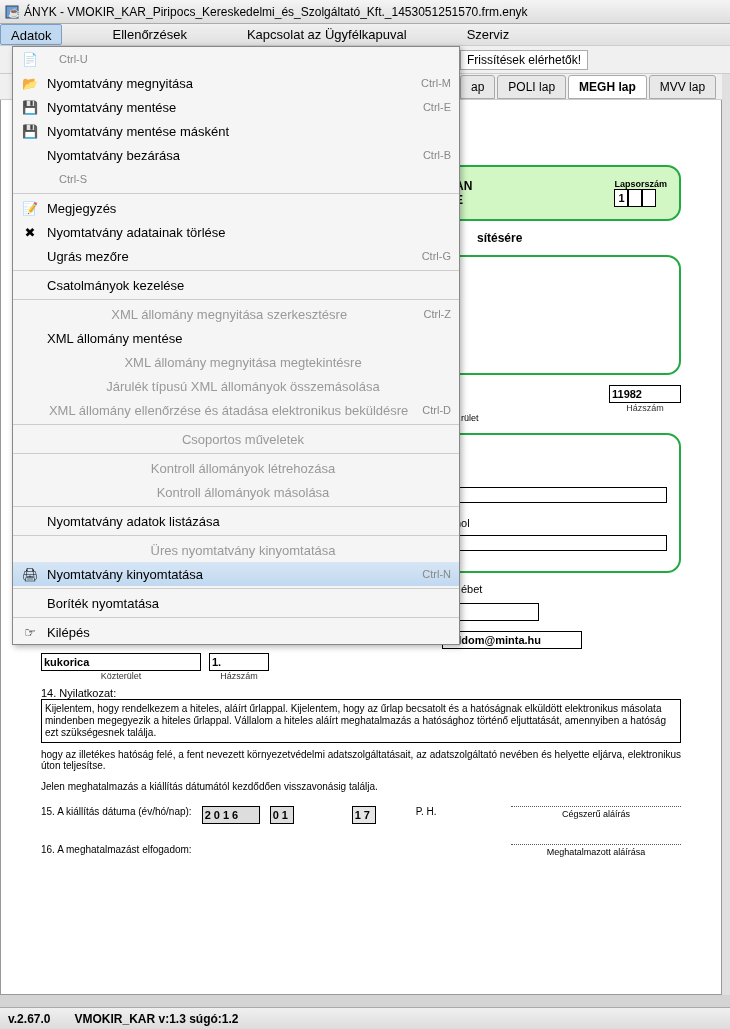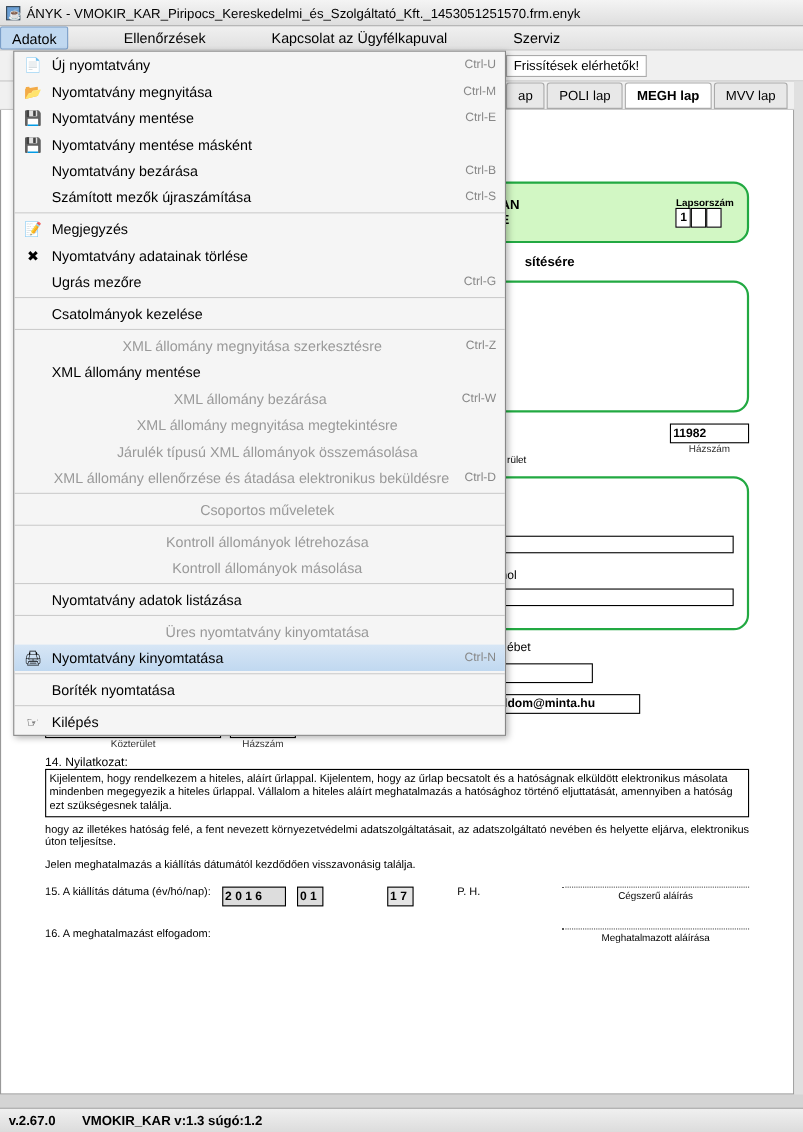--- a/index.html
+++ b/index.html
@@ -169,21 +169,20 @@
       </div>
     </div>
   </div>
 </div>
 
 <div class="scrollbar-r"></div>
 
 <div class="dropdown" id="dropdown">
     <div class="dd-item">
       <span class="dd-icon">📄</span>
-      <span class="dd-label">Új nyomtatvány</span>
       <span class="dd-shortcut">Ctrl-U</span>
     </div>
     <div class="dd-item">
       <span class="dd-icon">📂</span>
       <span class="dd-label">Nyomtatvány megnyitása</span>
       <span class="dd-shortcut">Ctrl-M</span>
     </div>
     <div class="dd-item">
       <span class="dd-icon">💾</span>
       <span class="dd-label">Nyomtatvány mentése</span>
@@ -194,21 +193,20 @@
       <span class="dd-label">Nyomtatvány mentése másként</span>
       <span class="dd-shortcut"></span>
     </div>
     <div class="dd-item">
       <span class="dd-icon"></span>
       <span class="dd-label">Nyomtatvány bezárása</span>
       <span class="dd-shortcut">Ctrl-B</span>
     </div>
     <div class="dd-item">
       <span class="dd-icon"></span>
-      <span class="dd-label">Számított mezők újraszámítása</span>
       <span class="dd-shortcut">Ctrl-S</span>
     </div>
     <div class="dd-sep"></div>
     <div class="dd-item">
       <span class="dd-icon">📝</span>
       <span class="dd-label">Megjegyzés</span>
       <span class="dd-shortcut"></span>
     </div>
     <div class="dd-item">
       <span class="dd-icon">✖</span>
@@ -229,25 +227,20 @@
     <div class="dd-sep"></div>
     <div class="dd-item disabled">
       <span class="dd-icon"></span>
       <span class="dd-label">XML állomány megnyitása szerkesztésre</span>
       <span class="dd-shortcut">Ctrl-Z</span>
     </div>
     <div class="dd-item">
       <span class="dd-icon"></span>
       <span class="dd-label">XML állomány mentése</span>
       <span class="dd-shortcut"></span>
-    </div>
-    <div class="dd-item disabled">
-      <span class="dd-icon"></span>
-      <span class="dd-label">XML állomány bezárása</span>
-      <span class="dd-shortcut">Ctrl-W</span>
     </div>
     <div class="dd-item disabled">
       <span class="dd-icon"></span>
       <span class="dd-label">XML állomány megnyitása megtekintésre</span>
       <span class="dd-shortcut"></span>
     </div>
     <div class="dd-item disabled">
       <span class="dd-icon"></span>
       <span class="dd-label">Járulék típusú XML állományok összemásolása</span>
       <span class="dd-shortcut"></span>

